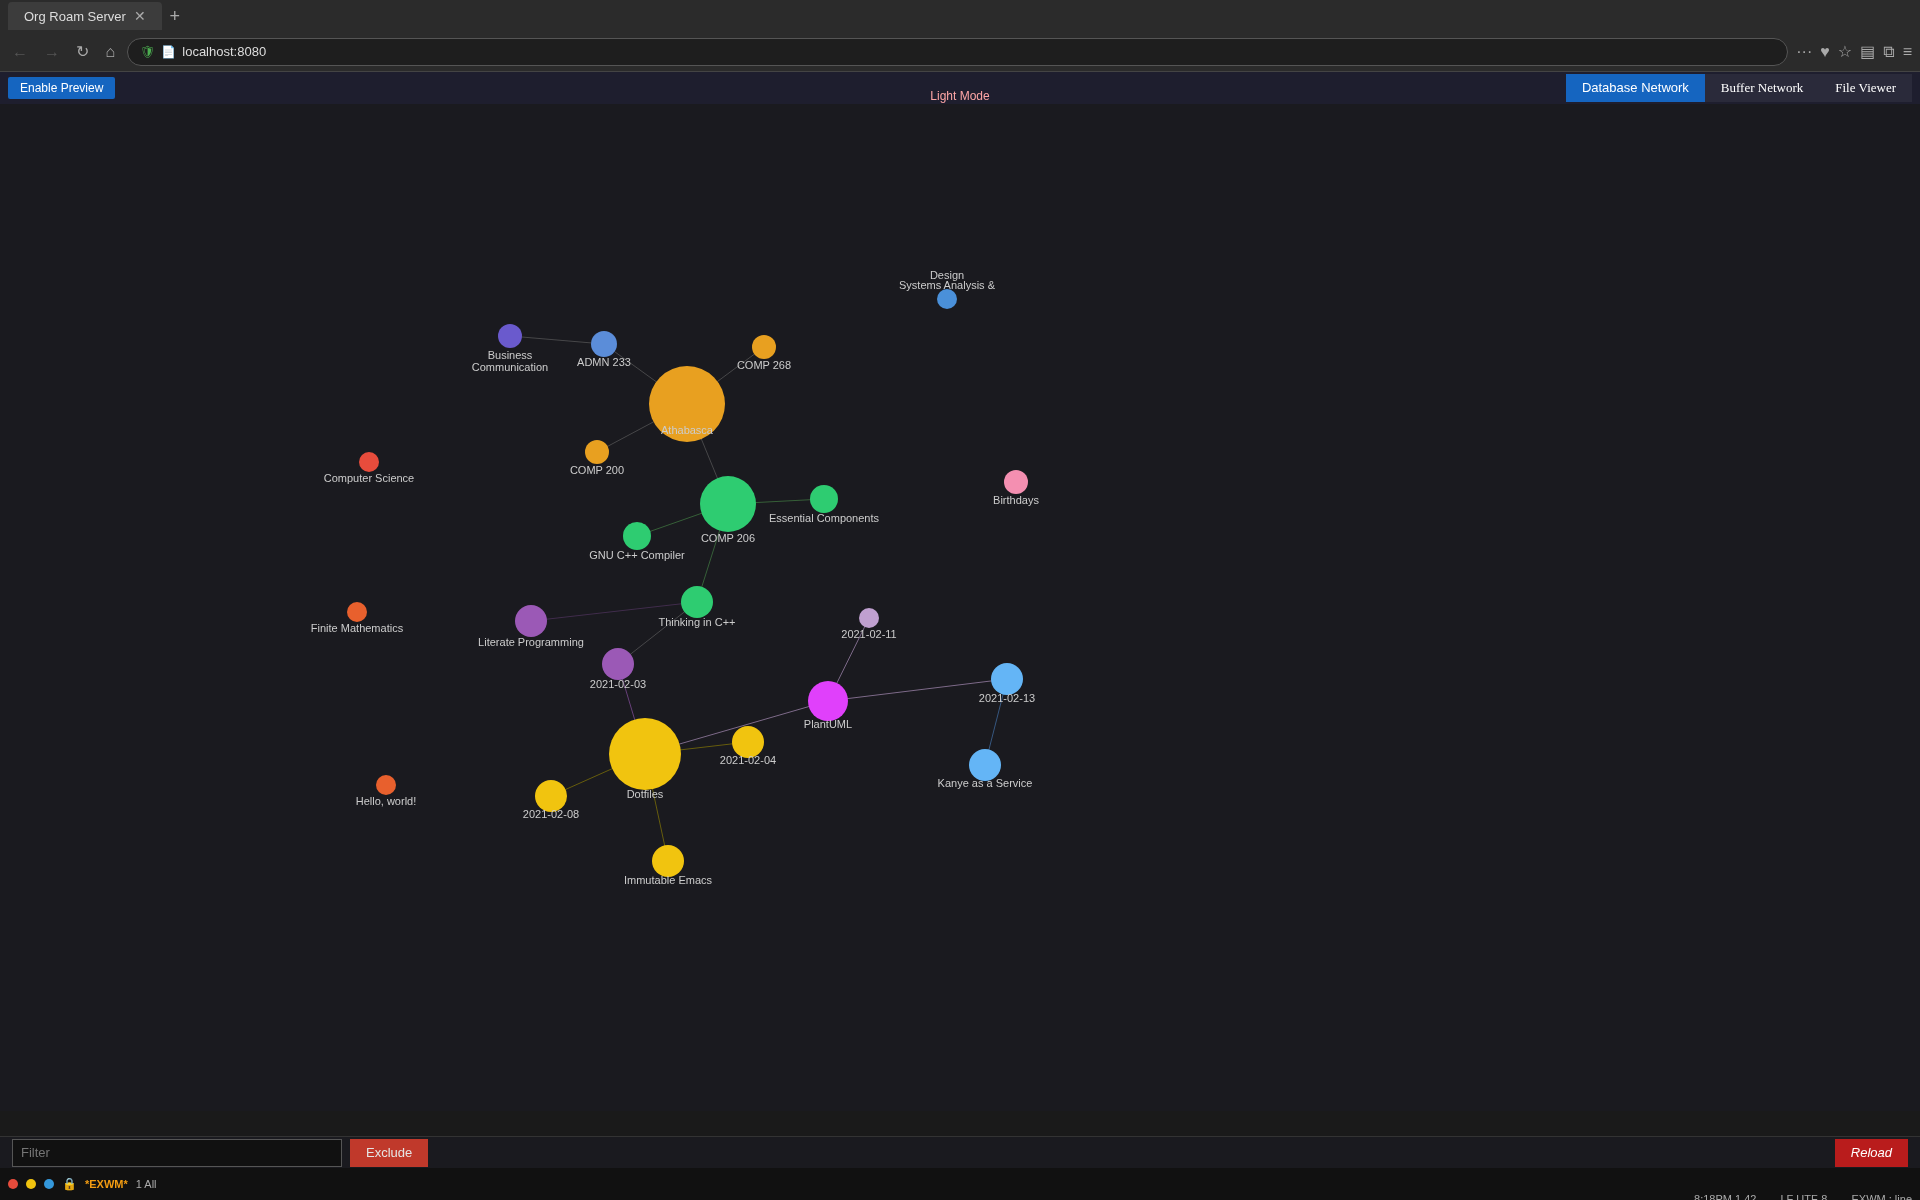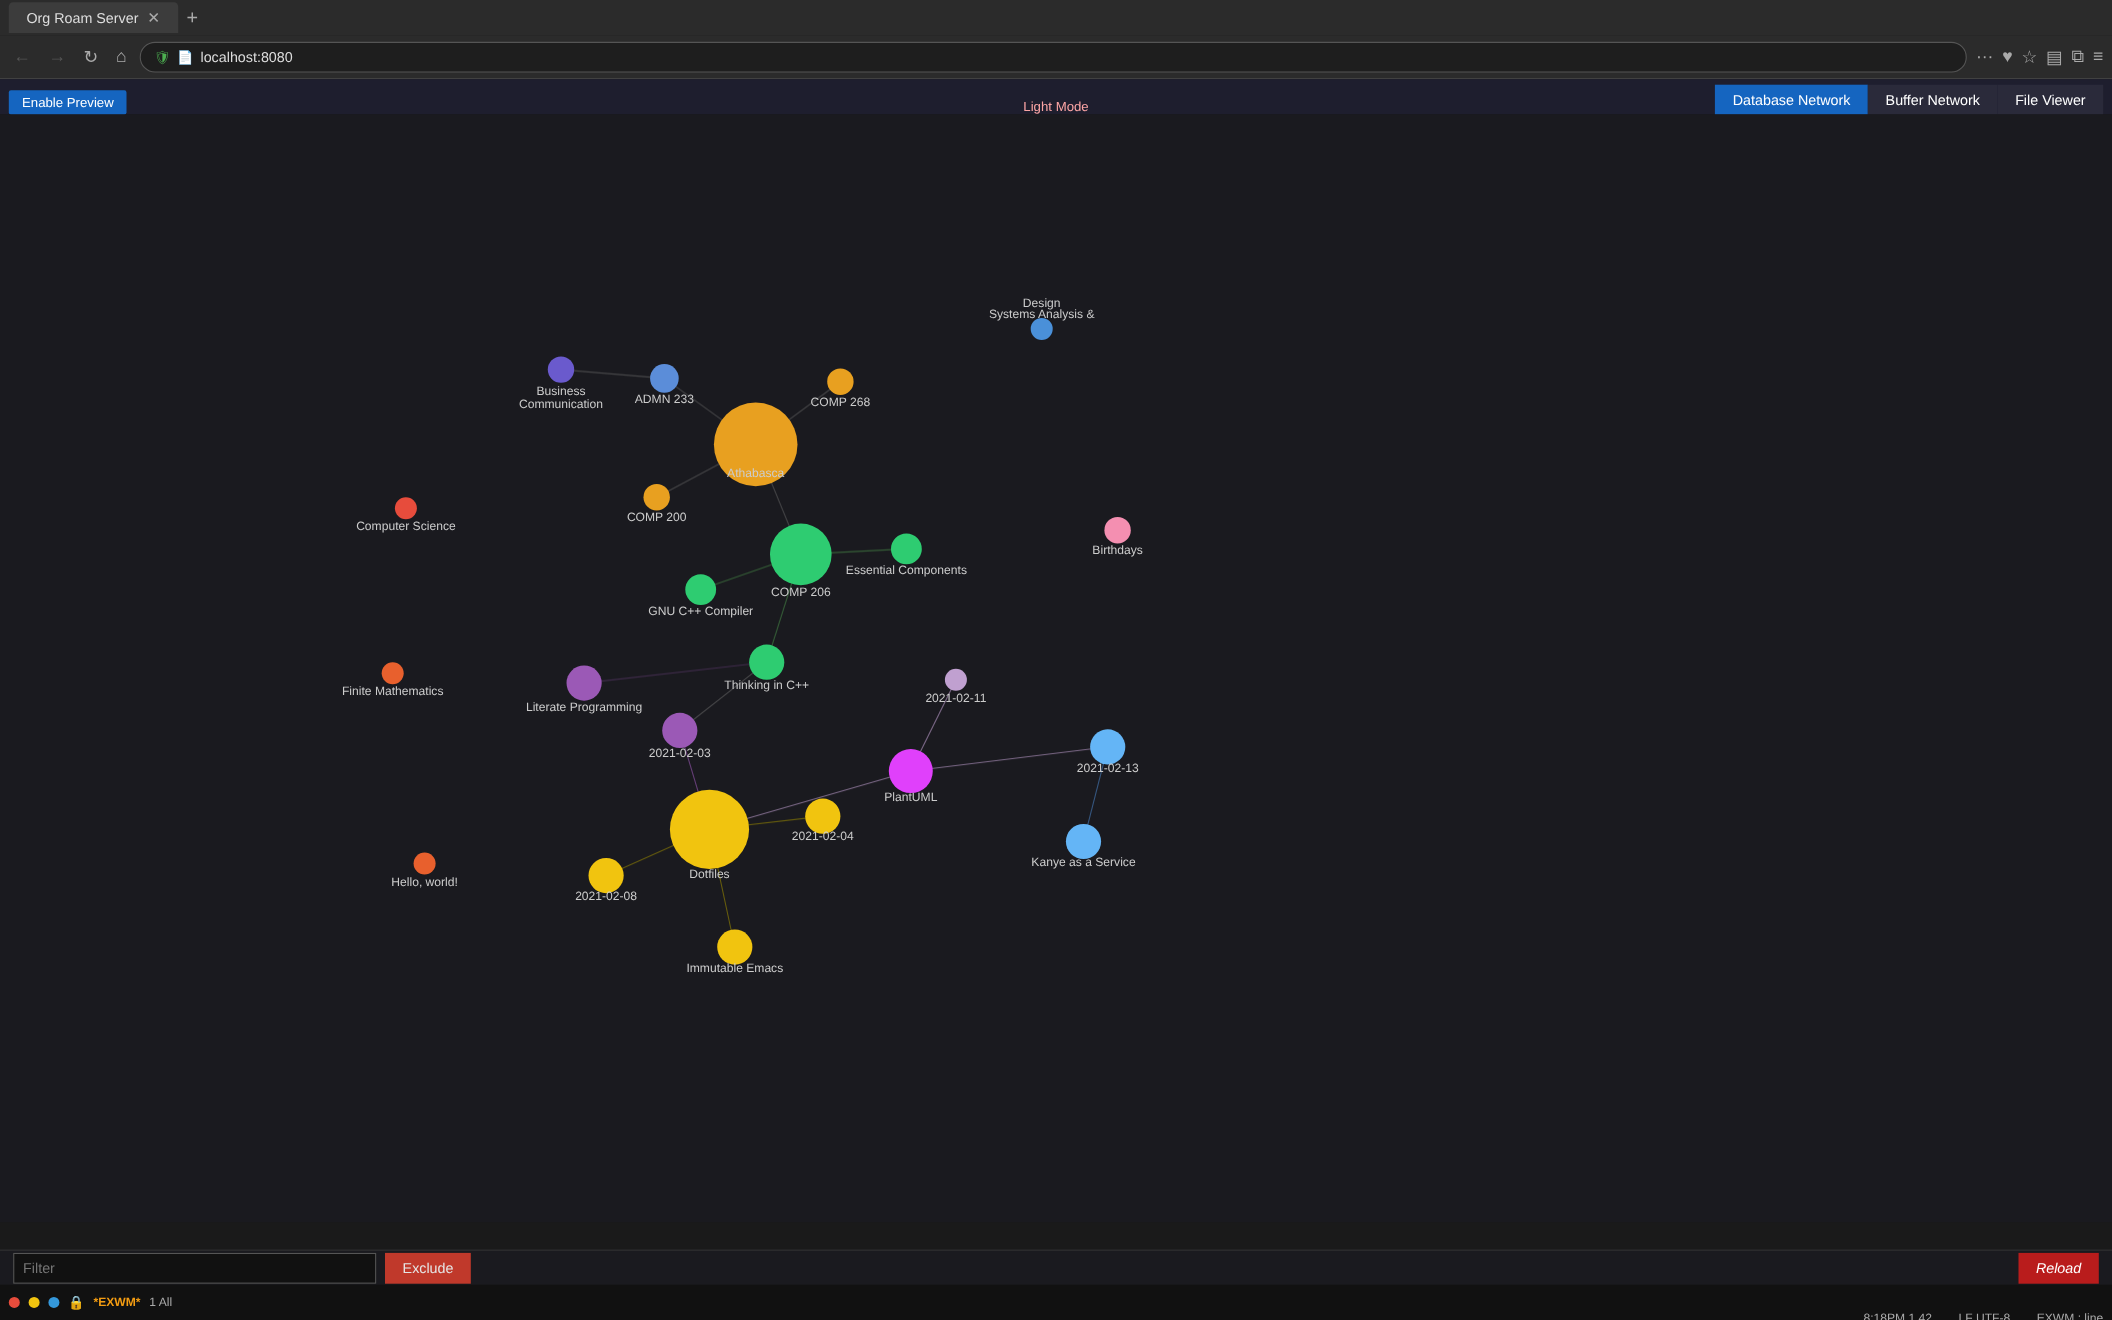--- a/index.html
+++ b/index.html
@@ -79,21 +79,21 @@
       gap: 8px;
       color: #aaa;
       font-size: 16px;
     }
 
     
     .app-toolbar {
       background: #1e1e2e;
       height: 32px;
       display: flex;
-      align-items: flex-end;
+      align-items: center;
       padding: 0 8px;
       gap: 18px;
     }
     .enable-preview-btn {
       background: #1565c0;
       color: white;
       border: none;
       padding: 4px 12px;
       font-size: 12px;
       cursor: pointer;
@@ -112,21 +112,21 @@
       display: flex;
       gap: 0;
     }
     .nav-tab {
       padding: 6px 16px;
       font-size: 13px;
       cursor: pointer;
       color: white;
     }
     .nav-tab.active { background: #1565c0; }
-    .nav-tab:not(.active) { background: #2a2a3a; }
+    .nav-tab:not(.active) { background: #2a2a3a; font-family: Liberation Serif, serif; }
 
     
     .main-area {
       background: #1a1a1f;
       position: relative;
       width: 1920px;
       height: calc(1200px - 32px - 40px - 32px - 48px - 32px);
     }
 
     

